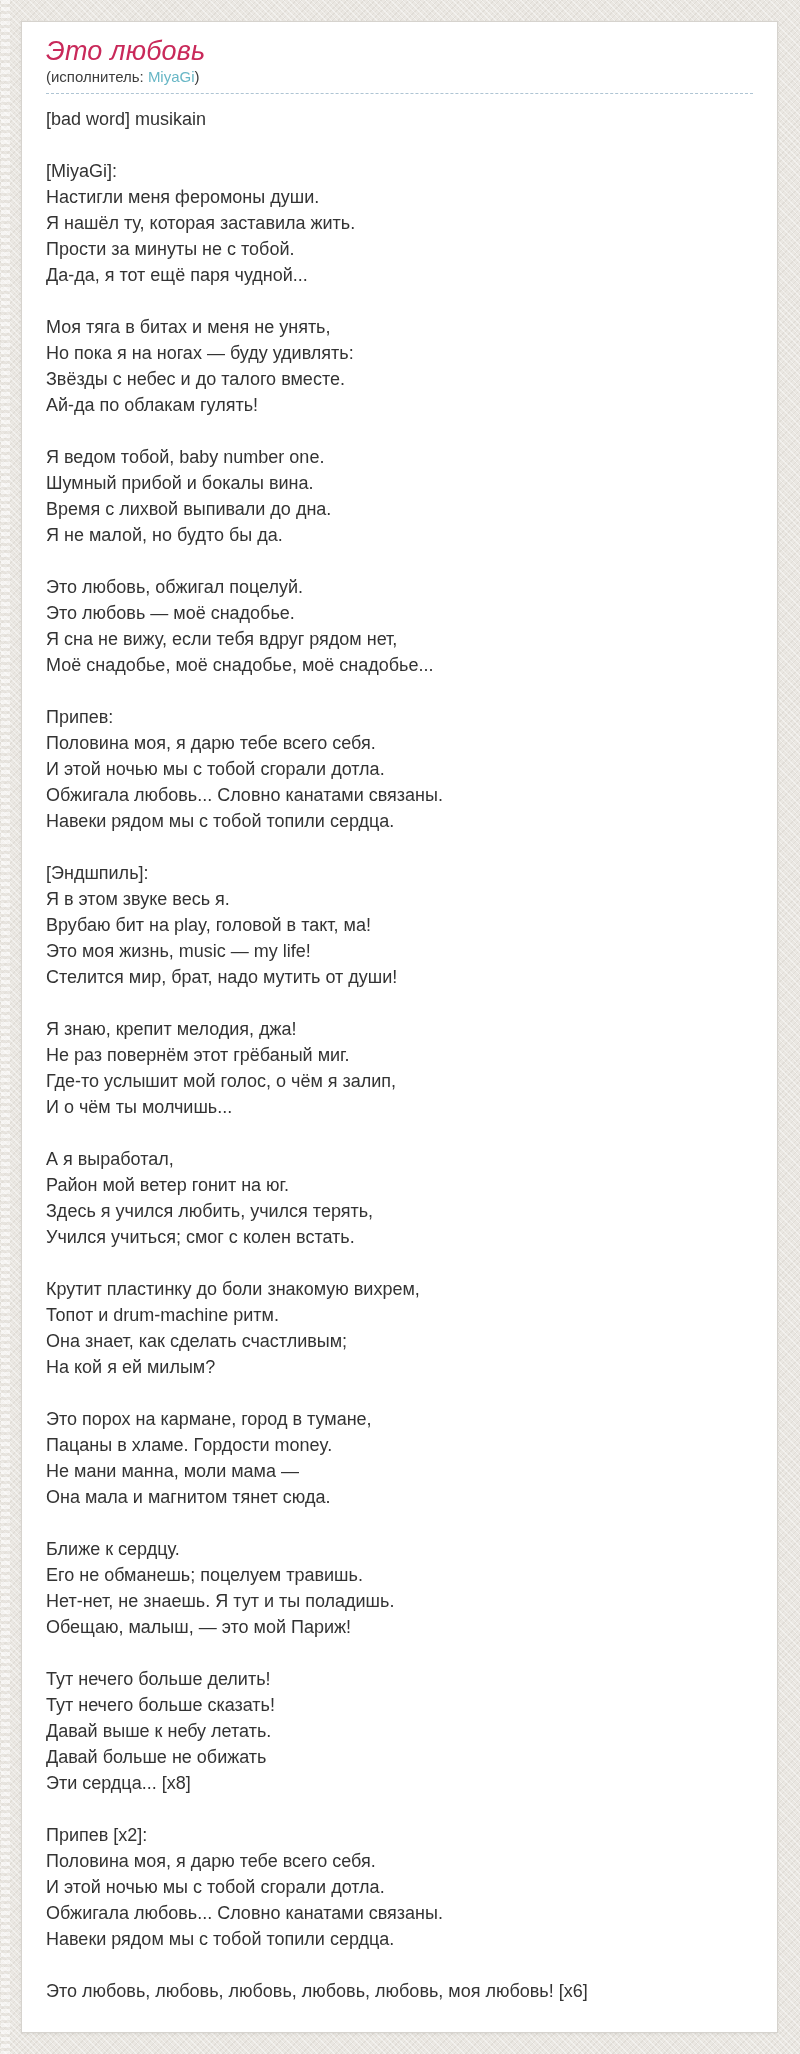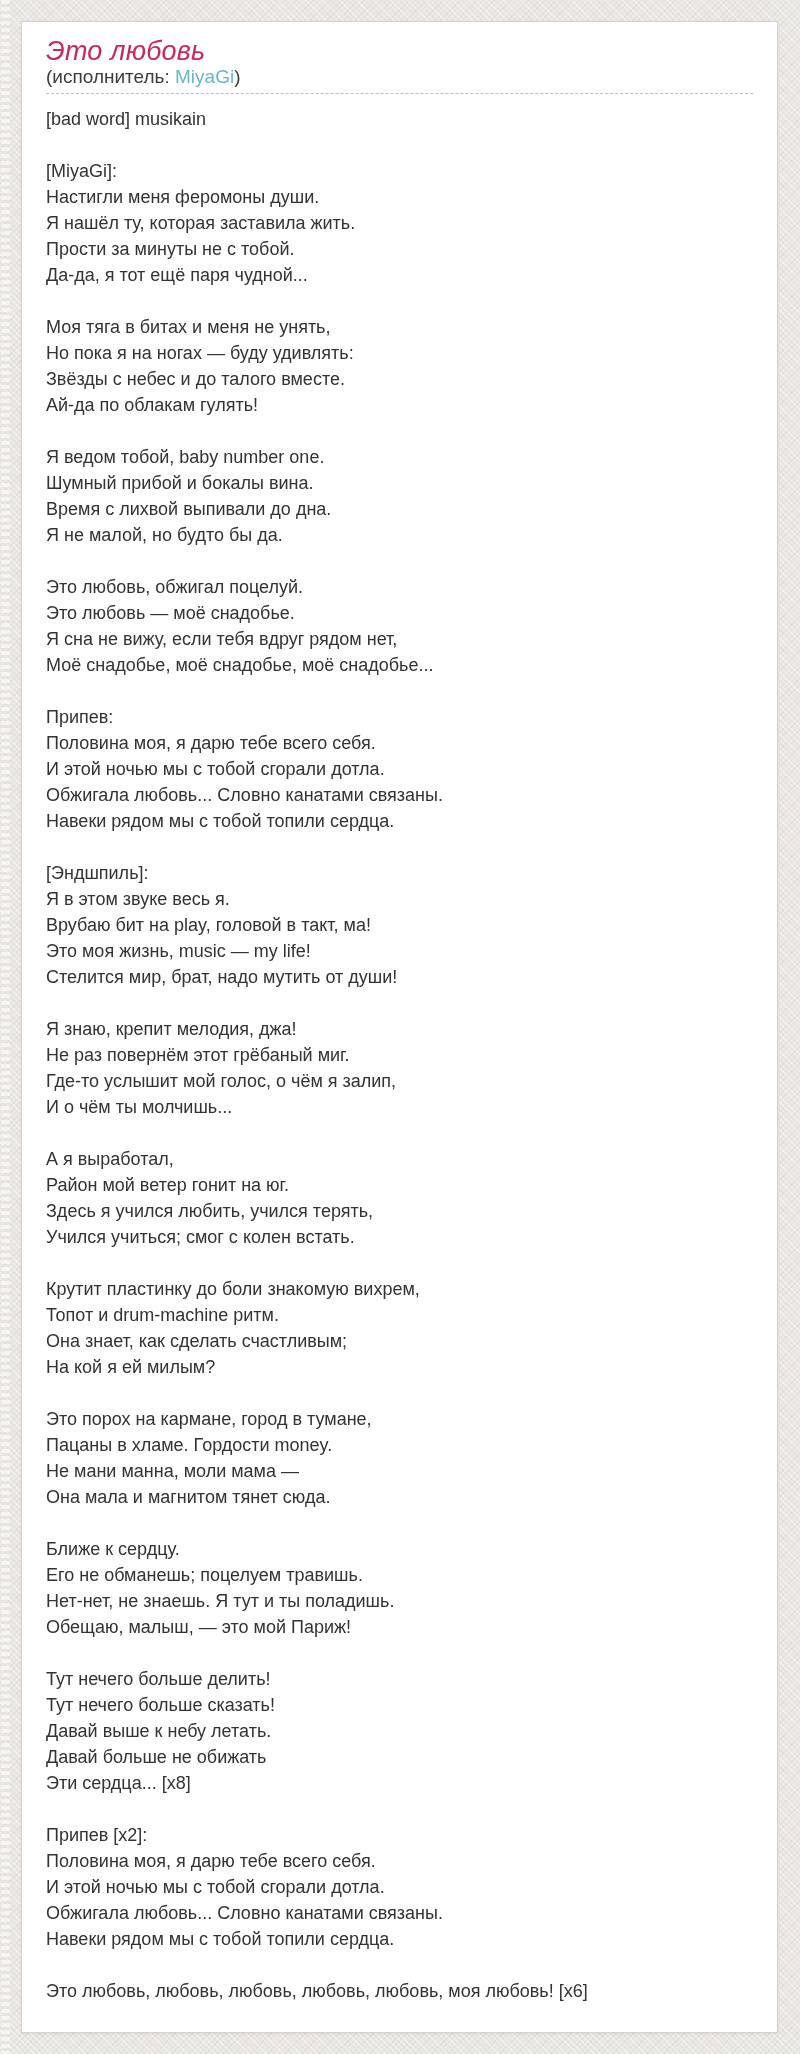--- a/index.html
+++ b/index.html
@@ -47,21 +47,21 @@
   .song-title {
     font-size: 27px;
     font-weight: 400;
     line-height: 28px;
     color: var(--title-color);
     letter-spacing: .2px;
     font-style: italic;
   }
   .subtitle {
     margin-top: 2px;
-    font-size: 19px;
+    font-size: 15px;
     line-height: 20px;
     color: var(--subtitle-color);
     border-bottom: 1px dashed var(--divider-color);
     padding-bottom: 6px;
   }
   .artist-link {
     color: var(--artist-link-color);
     text-decoration: none;
     cursor: pointer;
   }

